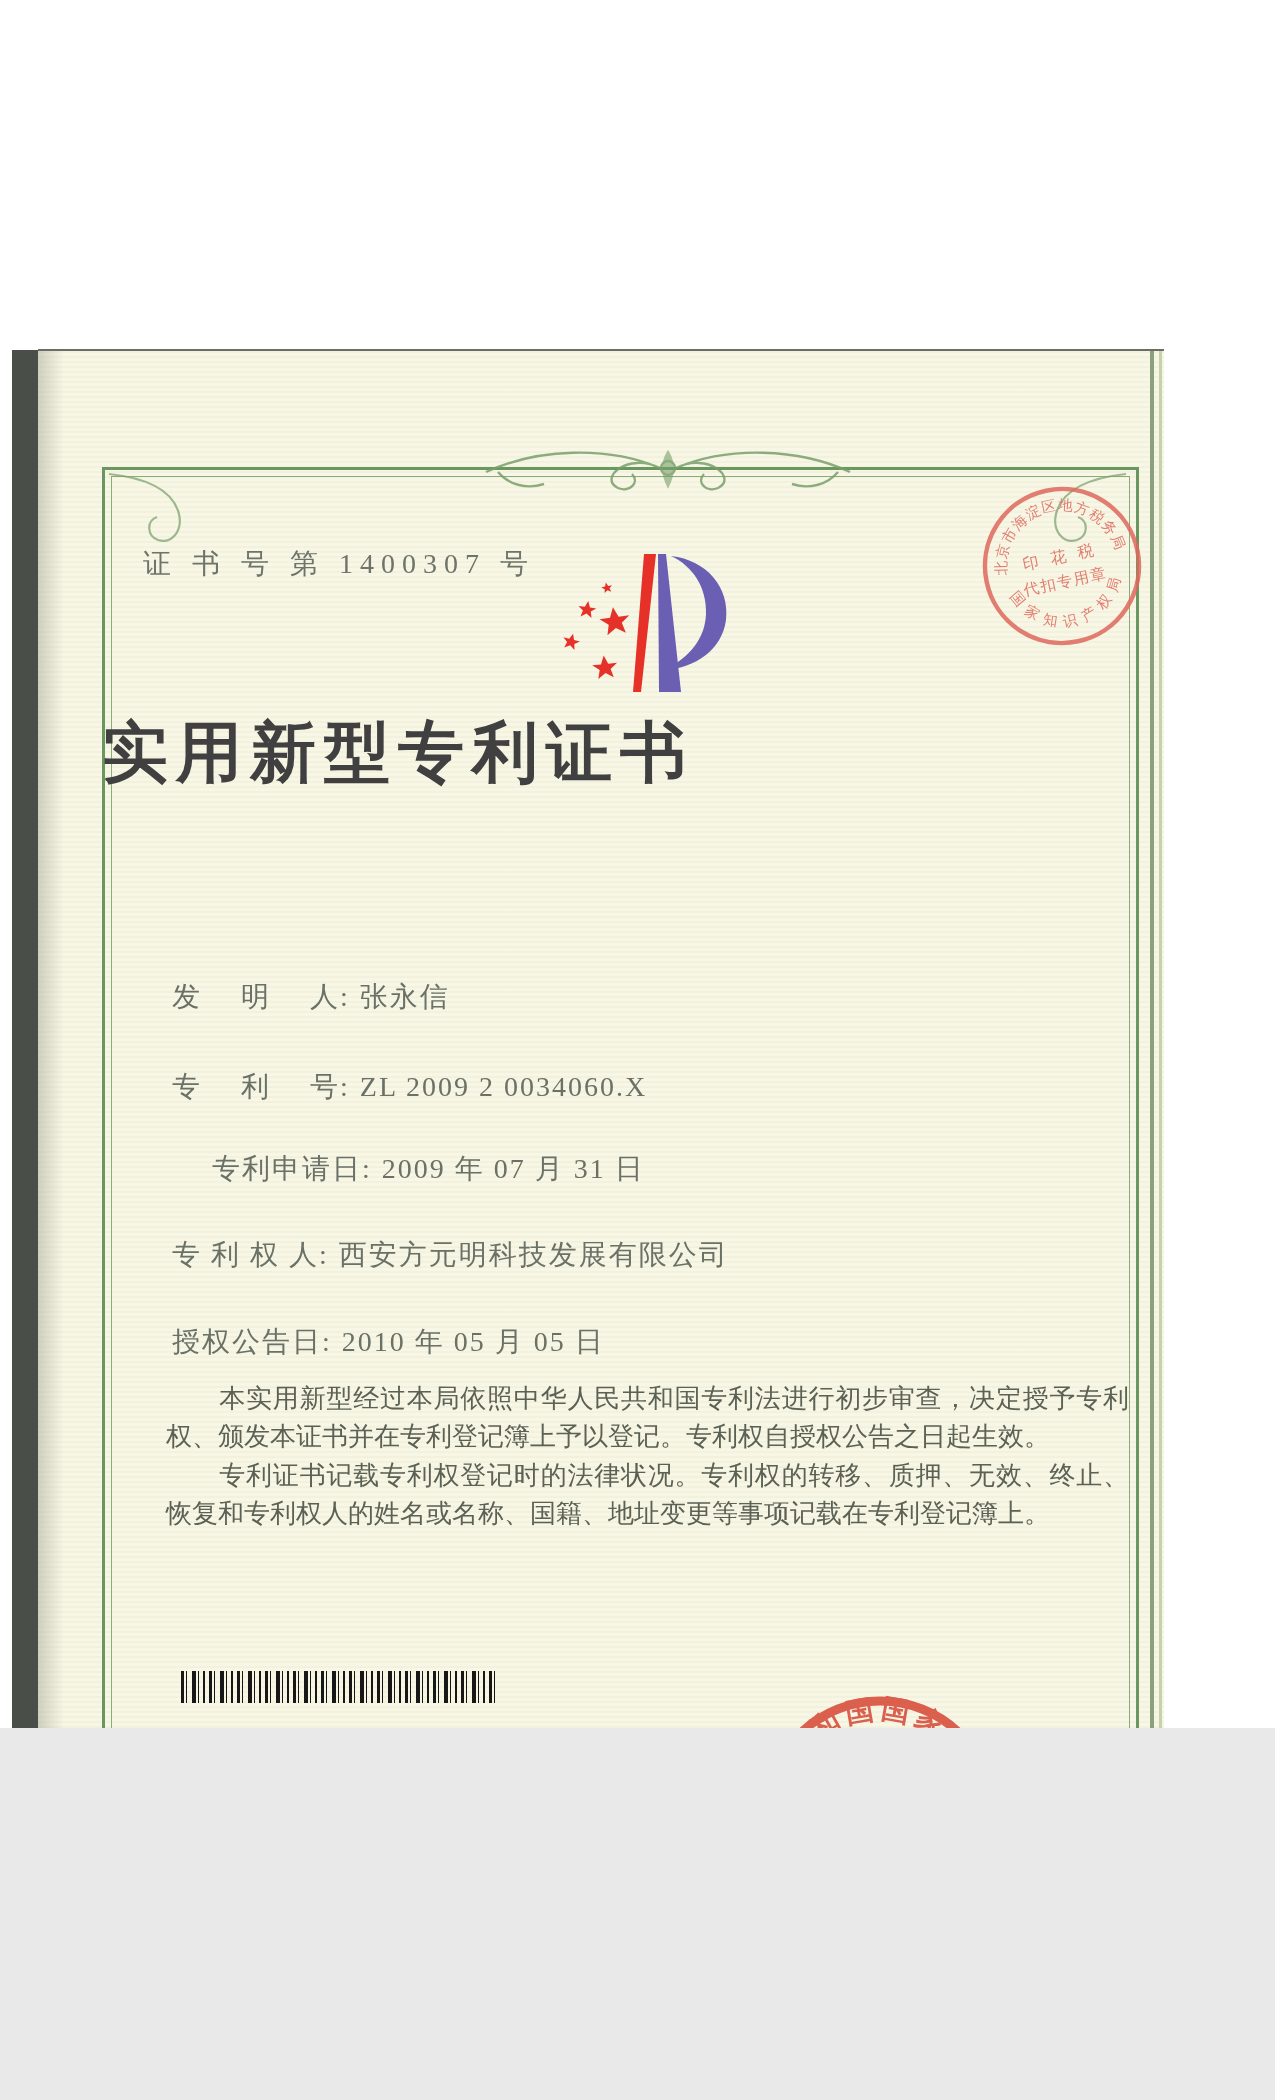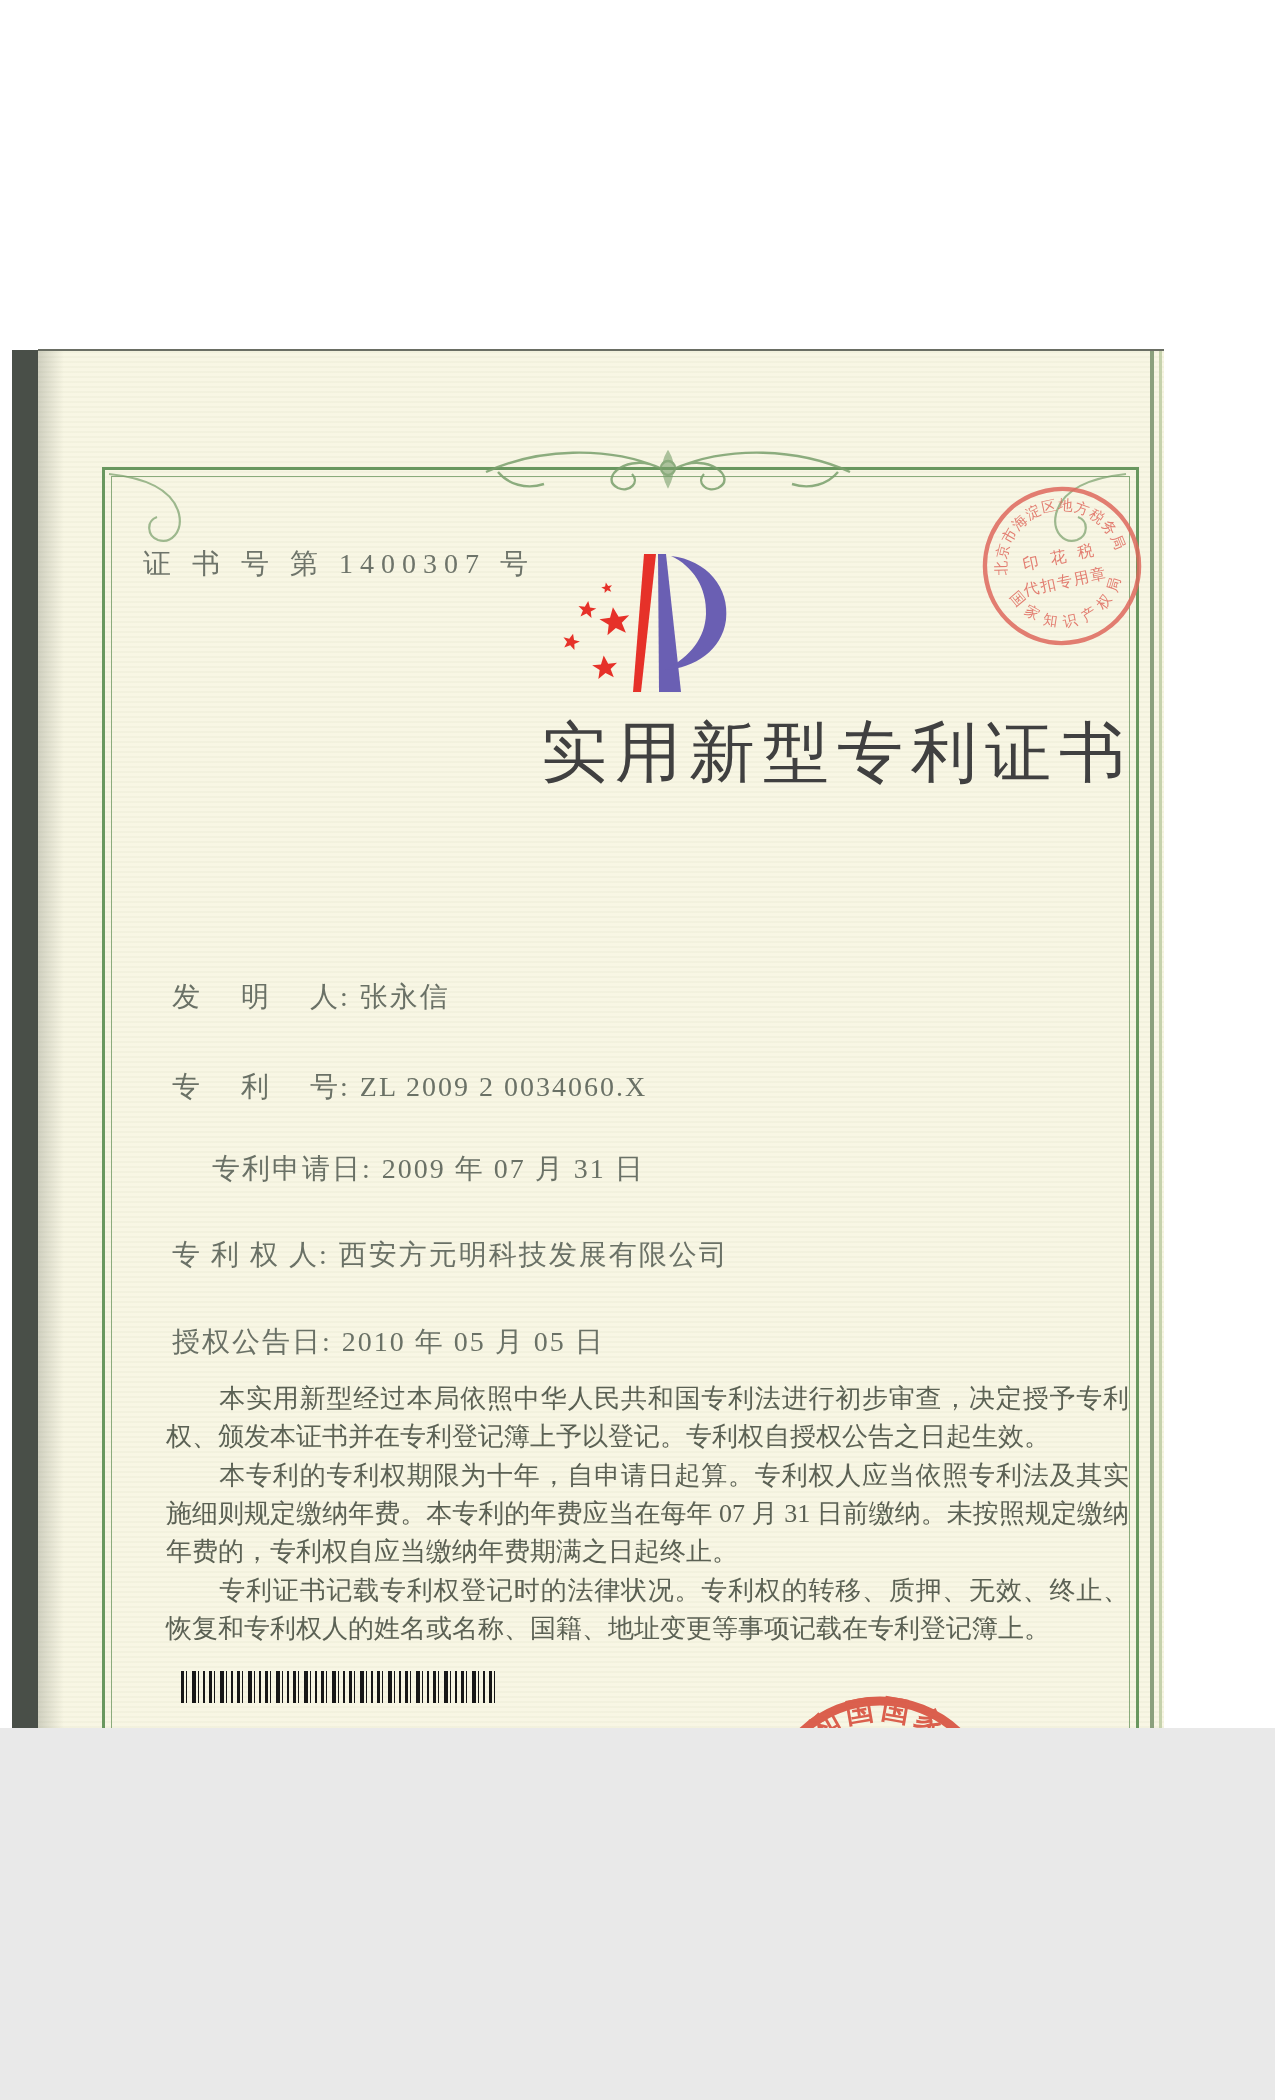--- a/index.html
+++ b/index.html
@@ -17,21 +17,21 @@
   #paper-right-line1{left:1150px;top:351px;width:4px;height:1742px;background:#8ba07d;}
   #paper-right-line2{left:1159px;top:351px;width:3px;height:1742px;background:#c6d2ad;}
 
   
   #frame{left:102px;top:467px;width:1031px;height:1546px;border:3px solid #69975f;}
   #frame-inner{left:6px;top:6px;right:6px;bottom:6px;border:1px solid #8aab7c;}
 
   
   #cert-no{left:143px;top:545px;font-size:28px;letter-spacing:7px;color:#6e746a;}
   #logo{left:545px;top:550px;width:190px;height:150px;}
-  #title{left:102px;top:708px;width:1031px;text-align:right;font-size:66px;font-weight:400;
+  #title{left:102px;top:708px;width:1031px;text-align:left;font-size:66px;font-weight:700;
          letter-spacing:8px;color:#404040;}
 
   
   .field{left:172px;font-size:28px;color:#6a7166;letter-spacing:2px;white-space:nowrap;}
   .field .val{margin-left:10px;}
   #field-0{top:888px;} #field-1{top:978px;} #field-2{top:1056px;margin-top:12px;}
   #field-3{top:1150px;margin-left:40px;} #field-4{top:1236px;} #field-5{top:1323px;}
 
   
   #body-text{left:166px;top:1380px;width:963px;font-size:26px;line-height:38px;
@@ -154,21 +154,20 @@
   </div>
   <div class="abs field" id="field-4">
     <span class="lbl">专 利 权 人:</span><span class="val">西安方元明科技发展有限公司</span>
   </div>
   <div class="abs field" id="field-5">
     <span class="lbl">授权公告日:</span><span class="val">2010 年 05 月 05 日</span>
   </div>
 
   <div class="abs" id="body-text">
     <p>本实用新型经过本局依照中华人民共和国专利法进行初步审查，决定授予专利权、颁发本证书并在专利登记簿上予以登记。专利权自授权公告之日起生效。</p>
-    <p>本专利的专利权期限为十年，自申请日起算。专利权人应当依照专利法及其实施细则规定缴纳年费。本专利的年费应当在每年 07 月 31 日前缴纳。未按照规定缴纳年费的，专利权自应当缴纳年费期满之日起终止。</p>
     <p>专利证书记载专利权登记时的法律状况。专利权的转移、质押、无效、终止、恢复和专利权人的姓名或名称、国籍、地址变更等事项记载在专利登记簿上。</p>
   </div>
 
   <div class="abs" id="barcode"></div>
 
   <div class="abs" id="director-label">局长</div>
   <div class="abs" id="signature-name">田力普</div>
 
   <svg class="abs" id="main-seal" viewBox="0 0 250 250">
     <defs>

